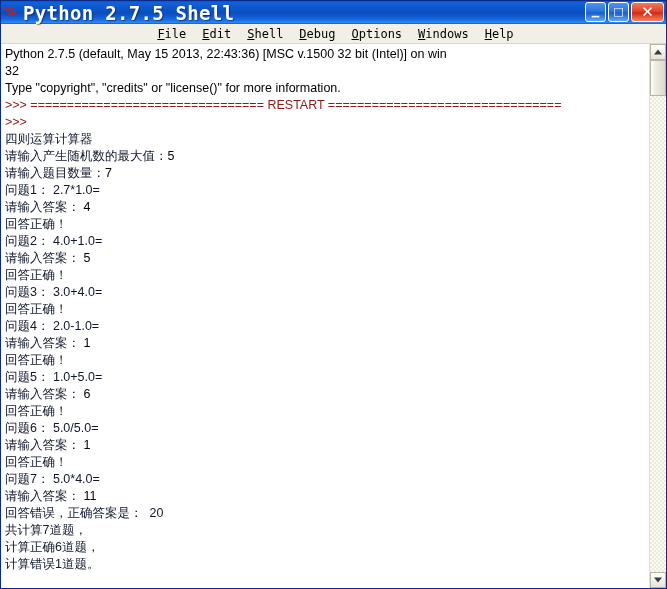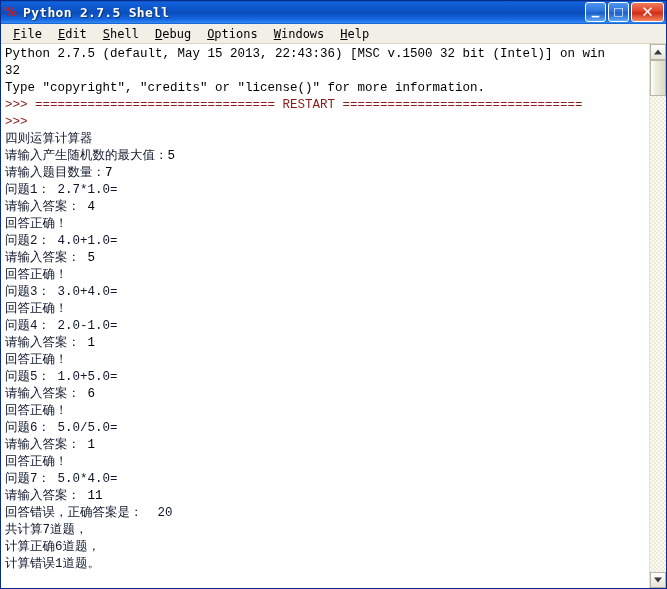--- a/index.html
+++ b/index.html
@@ -57,21 +57,21 @@
     font-family: "DejaVu Sans", sans-serif;
     font-size: 13px;
     font-weight: bold;
     color: #d01a1a;
     line-height: 16px;
     letter-spacing: -2px;
   }
   #title-text {
     color: #ffffff;
     font-family: "DejaVu Sans Mono", monospace;
-    font-size: 13px;
+    font-size: 19px;
     font-weight: bold;
     letter-spacing: 0.3px;
     text-shadow: 1px 1px 1px rgba(0,0,0,0.45);
     white-space: nowrap;
   }
   #window-buttons {
     position: absolute;
     right: 2px;
     top: 1px;
     display: flex;
@@ -110,20 +110,21 @@
   
   #menubar {
     flex: 0 0 20px;
     height: 20px;
     background: #f2f0e6;
     border-bottom: 1px solid #d9d6c8;
     display: flex;
     align-items: center;
     padding-left: 4px;
     box-sizing: border-box;
+    justify-content: center;
   }
   .menu-item {
     font-family: "DejaVu Sans Mono", monospace;
     font-size: 12px;
     color: #000000;
     padding: 0 8px;
     white-space: nowrap;
     cursor: default;
   }
   .menu-item .acc {
@@ -138,21 +139,21 @@
     background: #ffffff;
   }
   #textarea {
     flex: 1 1 auto;
     padding: 2px 0 0 4px;
     box-sizing: border-box;
     overflow: hidden;
     background: #ffffff;
   }
   .line {
-    font-family: Liberation Mono, monospace;
+    font-family: Liberation Sans, sans-serif;
     font-size: 12.5px;
     line-height: 17px;
     height: 17px;
     white-space: pre;
     color: #000000;
   }
   .seg-black { color: #000000; }
   .seg-blue  { color: #0f172a; }
   .seg-red   { color: #8b1a1a; }
 

